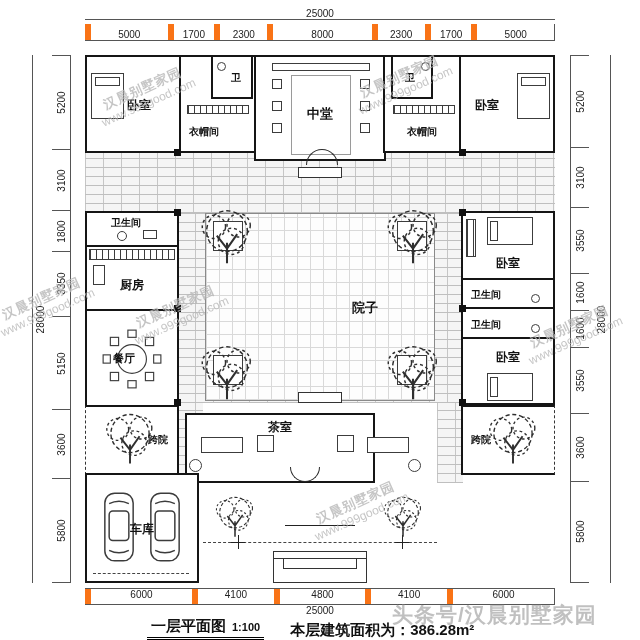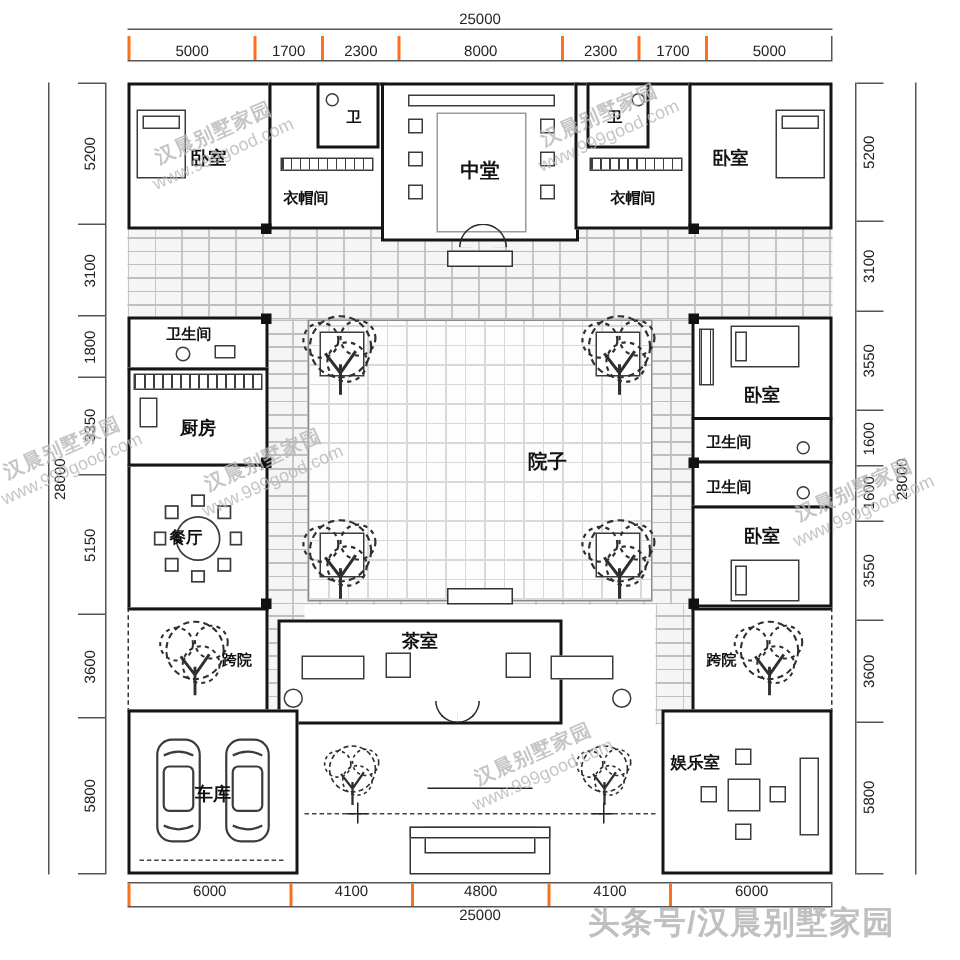--- a/index.html
+++ b/index.html
@@ -32,21 +32,21 @@
   .circle{border-radius:50%;}
   .arc{position:absolute;box-sizing:border-box;border:1.3px solid #2a2a2a;z-index:4;background:transparent;}
   .arc.ul{border-right:none;border-bottom:none;border-top-left-radius:100%;}
   .arc.ur{border-left:none;border-bottom:none;border-top-right-radius:100%;}
   .arc.dl{border-right:none;border-top:none;border-bottom-left-radius:100%;}
   .arc.dr{border-left:none;border-top:none;border-bottom-right-radius:100%;}
   .treesvg{position:absolute;z-index:4;}
   
   .dim{position:absolute;font-size:10px;color:#222;z-index:2;}
   .dim-row{display:flex;}
-  .dim-row .cell{position:relative;display:flex;align-items:flex-end;justify-content:center;border-left:2px solid #f97316;overflow:visible;}
+  .dim-row .cell{position:relative;display:flex;align-items:flex-end;justify-content:center;border-left:6px solid #f97316;overflow:visible;}
   .dim-row .cell:last-child{border-right:1px solid #555;}
   .dim-row.under{border-bottom:1px solid #555;}
   .dim-row.over{border-top:1px solid #555;}
   .dim-row.over .cell{align-items:flex-start;}
   .dim-col{display:flex;flex-direction:column;}
   .dim-col .vcell{position:relative;display:flex;align-items:center;justify-content:center;border-top:1px solid #555;}
   .dim-col .vcell:last-child{border-bottom:1px solid #555;}
   .dim-col.lineR{border-right:1px solid #555;}
   .dim-col.lineL{border-left:1px solid #555;}
   .vnum{transform:rotate(-90deg);white-space:nowrap;font-size:10px;}
@@ -350,29 +350,20 @@
     <div class="room" style="left:0;top:418px;width:114px;height:110px;">
       <svg style="position:absolute;left:16px;top:12px;" width="32" height="80">
           <use href="#sym-car"></use>
         </svg>
       <svg style="position:absolute;left:62px;top:12px;" width="32" height="80">
           <use href="#sym-car"></use>
         </svg>
       <div class="rlabel" style="left:0;width:100%;top:46px;">车库</div>
       <div class="dash-h" style="left:6px;top:98px;width:96px;"></div>
     </div>
-    <div class="room" style="left:356px;top:418px;width:114px;height:110px;">
-      <div class="furn" style="left:42px;top:44px;width:22px;height:22px;"></div>
-      <div class="furn" style="left:24px;top:49px;width:11px;height:11px;"></div>
-      <div class="furn" style="left:70px;top:49px;width:11px;height:11px;"></div>
-      <div class="furn" style="left:47px;top:24px;width:11px;height:11px;"></div>
-      <div class="furn" style="left:47px;top:74px;width:11px;height:11px;"></div>
-      <div class="furn" style="left:90px;top:30px;width:13px;height:52px;"></div>
-      <div class="rlabel" style="left:4px;top:26px;font-size:11px;">娱乐室</div>
-    </div>
 
     <div class="dash-h" style="left:118px;top:487px;width:234px;"></div>
     <div style="position:absolute;left:200px;top:470px;width:70px;border-top:1.5px solid #222;z-index:4;"></div>
     <div class="cross" style="left:146px;top:480px;"></div>
     <div class="cross" style="left:310px;top:480px;"></div>
     <svg class="treesvg" style="left:126px;top:438px" width="48" height="48">
         <use href="#sym-tree"></use>
       </svg>
     <svg class="treesvg" style="left:294px;top:438px" width="48" height="48">
         <use href="#sym-tree"></use>
@@ -412,15 +403,22 @@
   </div>
   <div class="wm" style="left:522px;top:318px;">
     <div class="l1">汉晨别墅家园</div>
     <div class="l2">www.999good.com</div>
   </div>
   <div class="wm" style="left:308px;top:494px;">
     <div class="l1">汉晨别墅家园</div>
     <div class="l2">www.999good.com</div>
   </div>
 
+  <div id="caption">
+    <div class="cap-underline">
+      <span class="cap-title">一层平面图</span>
+      <span class="cap-scale">1:100</span>
+    </div>
+    <span class="cap-area">本层建筑面积为：386.28m²</span>
+  </div>
   <div id="wm-toutiao">头条号/汉晨别墅家园</div>
 
 </div>
 
 </body></html>

